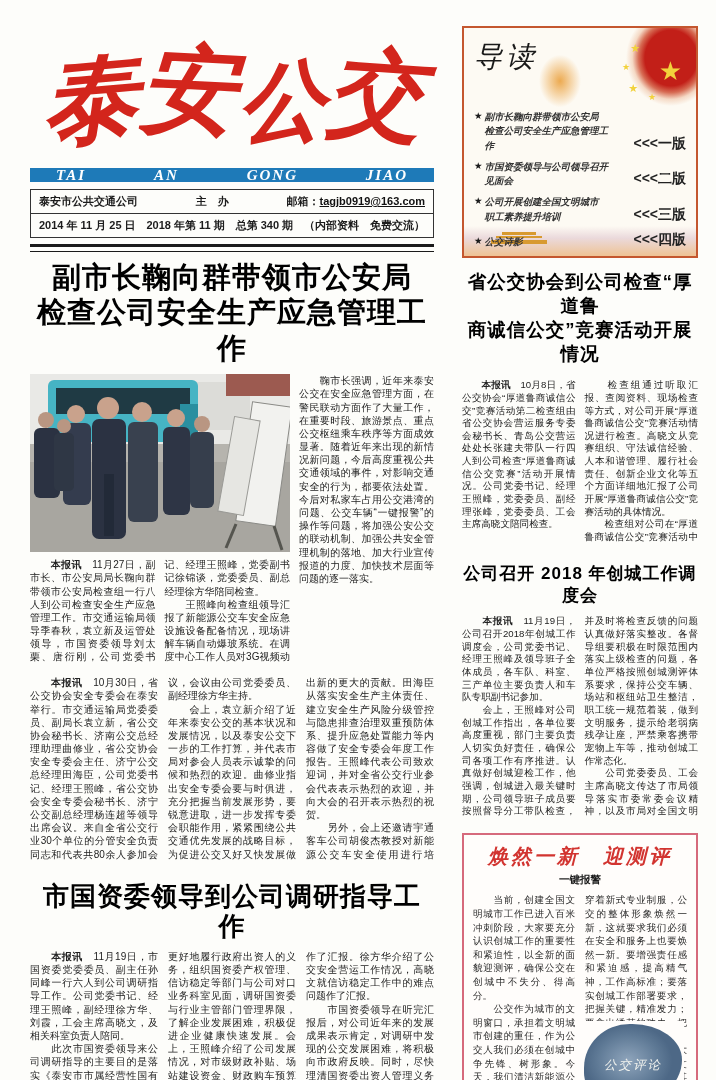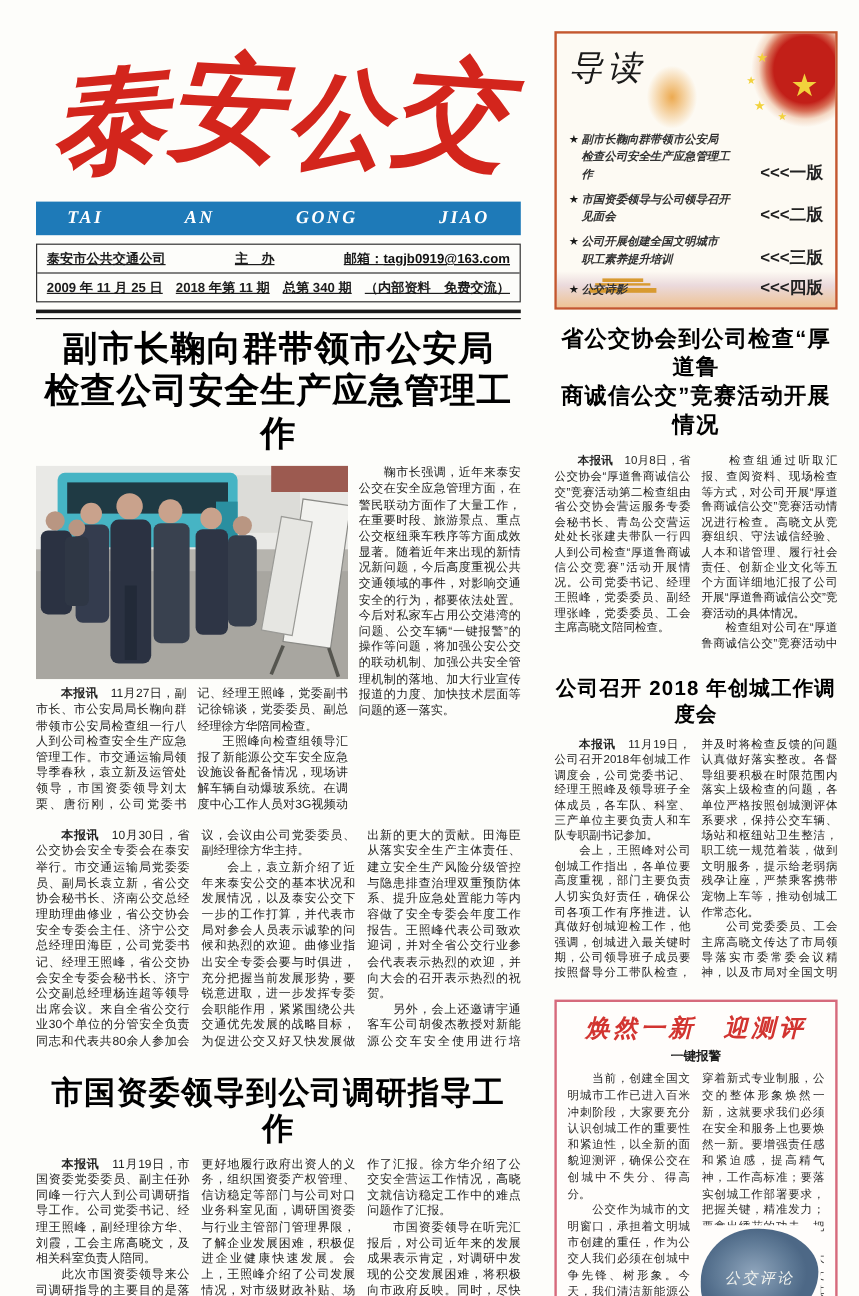--- a/index.html
+++ b/index.html
@@ -27,29 +27,29 @@
     font-family: "Liberation Serif", serif;
     font-style: italic; font-weight: bold;
     font-size: 96px; line-height: 1;
     color: #d3251c;
   }
   .logo span:nth-child(1){ transform: rotate(-5deg) translateY(4px); }
   .logo span:nth-child(2){ transform: rotate(3deg) translateY(-6px); }
   .logo span:nth-child(3){ transform: rotate(-4deg) translateY(6px); font-size:88px; }
   .logo span:nth-child(4){ transform: rotate(4deg) translateY(-2px); }
   .pinyin-bar {
-    height: 28px; background: #1e7ab8; color:#fff;
+    height: 14px; background: #1e7ab8; color:#fff;
     display:flex; align-items:center; justify-content:space-between;
     padding: 0 26px;
     font-family: "Liberation Serif", serif; font-style: italic; font-weight:bold;
     font-size: 15px; letter-spacing: 2px;
     margin-bottom: 7px;
   }
   .info-box { border: 1.5px solid #333; font-size: 11px; font-weight: bold; }
-  .info-row { display:flex; align-items:center; justify-content:space-between; padding: 4px 8px; text-decoration: underline; }
+  .info-row { display:flex; align-items:center; justify-content:space-between; padding: 4px 8px; }
   .info-row + .info-row { border-top: 1px solid #333; }
   .email { text-decoration: underline; color:#111; font-weight:bold; }
   .double-rule { margin-top: 6px; height: 8px; border-top: 3px solid #1a1a1a; border-bottom: 1.5px solid #1a1a1a; }
 
   
   .headline {
     font-weight: bold; text-align:center; color:#000;
     white-space: pre-line; letter-spacing: 1px;
   }
   .h-main { font-size: 29px; line-height: 1.22; margin: 6px 0 8px; }
@@ -168,21 +168,21 @@
       </div>
       <div class="info-box">
         <div class="info-row">
           <span>泰安市公共交通公司</span>
           <span>主　办</span>
           <span>
             <span>邮箱：</span><span class="email">tagjb0919@163.com</span>
           </span>
         </div>
         <div class="info-row">
-          <span>2009 年 11 月 25 日</span>
+          <span>2014 年 11 月 25 日</span>
           <span>2018 年第 11 期</span>
           <span>总第 340 期</span>
           <span>（内部资料　免费交流）</span>
         </div>
       </div>
       <div class="double-rule"></div>
     </header>
 
     <article>
       <h1 class="headline h-main">副市长鞠向群带领市公安局

